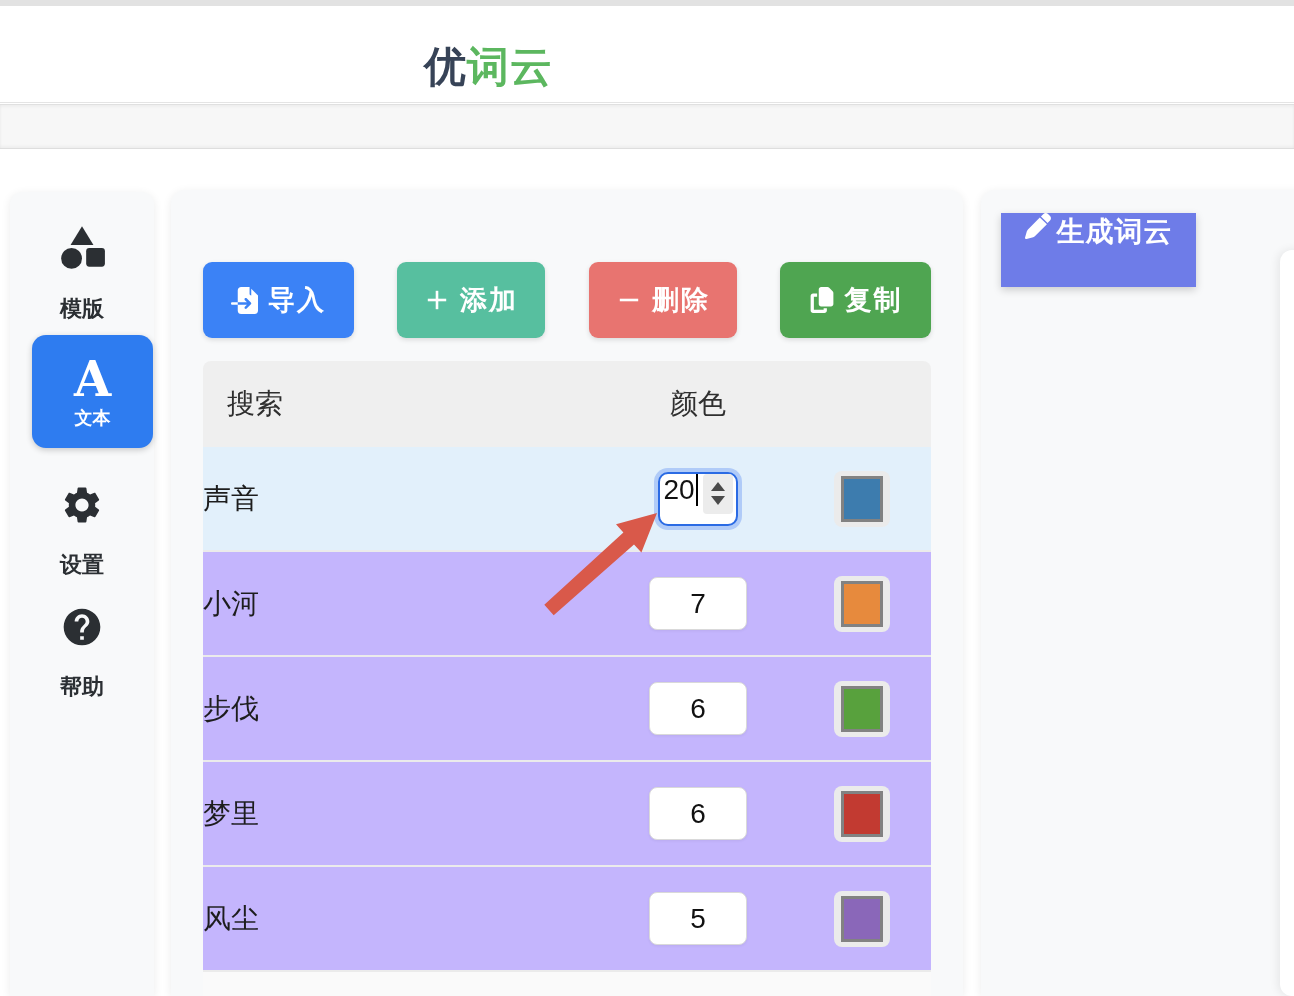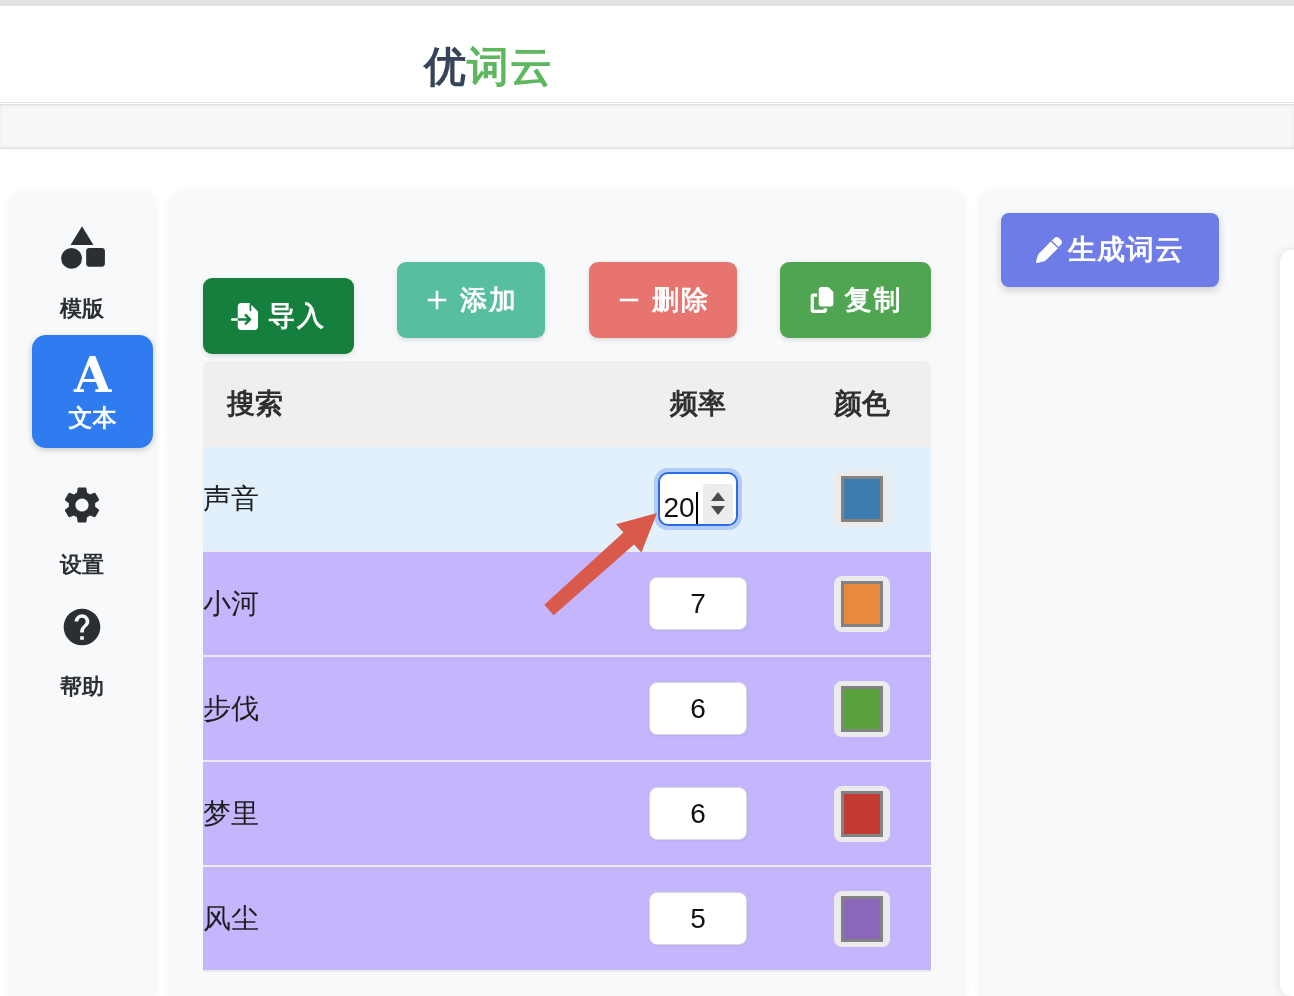--- a/index.html
+++ b/index.html
@@ -22,61 +22,61 @@
 
   .side-item { position:absolute; left:0; width:144px; display:flex; flex-direction:column;
     align-items:center; gap:23px; cursor:pointer; }
   .side-item .lbl { font-size:22px; font-weight:600; color:#2b2f33; }
   .side-item svg { fill:#2b2f33; }
   .side-tile { position:absolute; left:22px; top:143px; width:121px; height:113px; border-radius:14px;
     display:flex; flex-direction:column; align-items:center; justify-content:center; gap:2px;
     box-shadow:0 2px 6px rgba(0,0,0,0.2); cursor:pointer; }
   .side-tile .glyph { font-family:"DejaVu Serif", serif; font-size:48px; font-weight:bold;
     color:#fff; line-height:50px; }
-  .side-tile .lbl { font-size:24px; font-weight:600; color:#fff; }
+  .side-tile .lbl { font-size:18px; font-weight:600; color:#fff; }
 
   .tbtn { position:absolute; top:72px; height:76px; border:none; border-radius:9px; color:#fff;
     font-family:"Liberation Sans", sans-serif; font-size:27px; font-weight:bold; letter-spacing:2px;
     display:flex; align-items:center; justify-content:center; gap:10px; cursor:pointer;
     box-shadow:0 2px 5px rgba(0,0,0,0.12); }
   .tbtn svg { fill:#fff; }
 
   .wtable { position:absolute; left:32px; top:171px; width:728px; }
   .thead { display:grid; grid-template-columns:400px 190px 138px; height:86px; background:#efefef;
-    border-radius:8px 8px 0 0; align-items:center; font-size:28px; font-weight:bold; color:#2f2f2f; }
+    border-radius:8px 8px 0 0; align-items:center; font-size:28px; font-weight:normal; color:#2f2f2f; }
   .thead .c0 { padding-left:24px; }
   .thead .c1, .thead .c2 { text-align:center; }
   .trow { display:grid; grid-template-columns:400px 190px 138px; height:105px; align-items:center;
     background:#c4b5fd; border-bottom:2px solid #ebebeb; }
   .trow .word { font-size:28px; color:#1d1d1d; }
   .trow .cell { display:flex; align-items:center; justify-content:center; }
   .trow-partial { height:24px; background:#fafafa; }
 
   .num-input { width:98px; height:53px; background:#fff; border:1px solid #d9d9d9; border-radius:8px;
     font-family:"Liberation Sans", sans-serif; font-size:28px; color:#111; text-align:center;
     box-shadow:0 1px 3px rgba(0,0,0,0.06); }
   .num-focus { width:80px; height:54px; background:#fff; border:2px solid #2b6be4; border-radius:10px;
-    box-shadow:0 0 0 4px rgba(125,165,245,0.5); display:flex; align-items:flex-end;
+    box-shadow:0 0 0 4px rgba(125,165,245,0.5); display:flex; align-items:flex-start;
     justify-content:center; gap:1px; }
   .num-focus .val { font-size:28px; color:#111; }
   .caret { width:2px; height:32px; background:#000; }
   .spinner { width:30px; height:40px; margin-left:4px; background:#ececec; border-radius:4px;
     display:flex; flex-direction:column; align-items:center; justify-content:center; gap:5px; cursor:pointer; }
   .tri-up { width:0; height:0; border-left:7px solid transparent; border-right:7px solid transparent;
     border-bottom:9px solid #4a4a4a; }
   .tri-down { width:0; height:0; border-left:7px solid transparent; border-right:7px solid transparent;
     border-top:9px solid #4a4a4a; }
 
   .swatch-box { width:56px; height:56px; background:#ebebeb; border-radius:8px; display:flex;
     align-items:center; justify-content:center; cursor:pointer; }
   .swatch { width:42px; height:46px; border:3px solid #828282; }
 
-  .gen-btn { position:absolute; left:20px; top:23px; width:218px; height:74px; border:none;
-    border-radius:8px; color:#fff; font-family:"Liberation Sans", sans-serif; font-size:28px;
-    font-weight:bold; letter-spacing:1px; display:flex; align-items:center; justify-content:center;
+  .gen-btn { position:absolute; left:20px; top:23px; width:195px; height:74px; border:none;
+    border-radius:0; color:#fff; font-family:"Liberation Sans", sans-serif; font-size:28px;
+    font-weight:bold; letter-spacing:1px; display:flex; align-items:flex-start; justify-content:center;
     gap:6px; cursor:pointer; box-shadow:0 3px 8px rgba(0,0,0,0.18); }
   .gen-btn svg { fill:#fff; }
   .preview-card { position:absolute; left:299px; top:60px; width:60px; height:746px; background:#fff;
     border-radius:12px; box-shadow:-2px 0 10px rgba(0,0,0,0.08); }
 
   .arrow-svg { position:absolute; left:520px; top:490px; width:200px; height:140px; pointer-events:none; }
 </style>
 </head>
 <body>
 
@@ -113,21 +113,21 @@
   <div class="side-item" style="top:413px;">
     <svg width="44" height="44" viewBox="0 0 24 24">
       <path d="M12 2C6.48 2 2 6.48 2 12s4.48 10 10 10 10-4.48 10-10S17.52 2 12 2zm1 17h-2v-2h2v2zm2.07-7.75l-.9.92C13.45 12.9 13 13.5 13 15h-2v-.5c0-1.1.45-2.1 1.17-2.83l1.24-1.26c.37-.36.59-.86.59-1.41 0-1.1-.9-2-2-2s-2 .9-2 2H8c0-2.21 1.79-4 4-4s4 1.79 4 4c0 .88-.36 1.68-.93 2.25z"></path>
     </svg>
     <span class="lbl">帮助</span>
   </div>
 </div>
 
 <div class="panel main-panel">
 
-  <button class="tbtn" style="left: 32px; width: 151px; background-color: #15803d; margin-top: 16px;">
+  <button class="tbtn" style="left: 32px; width: 151px; background-color: #3b82f6;">
     <svg width="27" height="27" viewBox="0 0 512 512">
       <path d="M128 64c0-35.3 28.7-64 64-64H352V128c0 17.7 14.3 32 32 32H512V448c0 35.3-28.7 64-64 64H192c-35.3 0-64-28.7-64-64V336H302.1l-39 39c-9.4 9.4-9.4 24.6 0 33.9s24.6 9.4 33.9 0l80-80c9.4-9.4 9.4-24.6 0-33.9l-80-80c-9.4-9.4-24.6-9.4-33.9 0s-9.4 24.6 0 33.9l39 39H128V64zM384 160H512L384 32V160zM24 288H128v48H24c-13.3 0-24-10.7-24-24s10.7-24 24-24z"></path>
     </svg>
     <span>导入</span>
   </button>
 
   <button class="tbtn" style="left: 418px; width: 148px; background-color: rgb(232, 116, 112);">
     <svg width="26" height="26" viewBox="0 0 24 24">
       <path d="M3.5 10.8h17v2.4h-17z"></path>
     </svg>
@@ -145,21 +145,20 @@
   <button class="tbtn" style="left: 609px; width: 151px; background-color: rgb(79, 165, 81);">
     <svg width="26" height="26" viewBox="0 0 448 512">
       <path d="M208 0H332.1c12.7 0 24.9 5.1 33.9 14.1l67.9 67.9c9 9 14.1 21.2 14.1 33.9V336c0 26.5-21.5 48-48 48H208c-26.5 0-48-21.5-48-48V48c0-26.5 21.5-48 48-48zM48 128h80v64H64V448H256V416h64v48c0 26.5-21.5 48-48 48H48c-26.5 0-48-21.5-48-48V176c0-26.5 21.5-48 48-48z"></path>
     </svg>
     <span>复制</span>
   </button>
 
   <div class="wtable">
     <div class="thead">
       <div class="c0">搜索</div>
-      <div class="c1">频率</div>
       <div class="c2">颜色</div>
     </div>
 
     <div class="trow" style="background-color: rgb(226, 240, 251);">
       <div class="word">声音</div>
       <div class="cell">
         <div class="num-focus">
           <span class="val">20</span>
           <span class="caret"></span>
           <span class="spinner">

